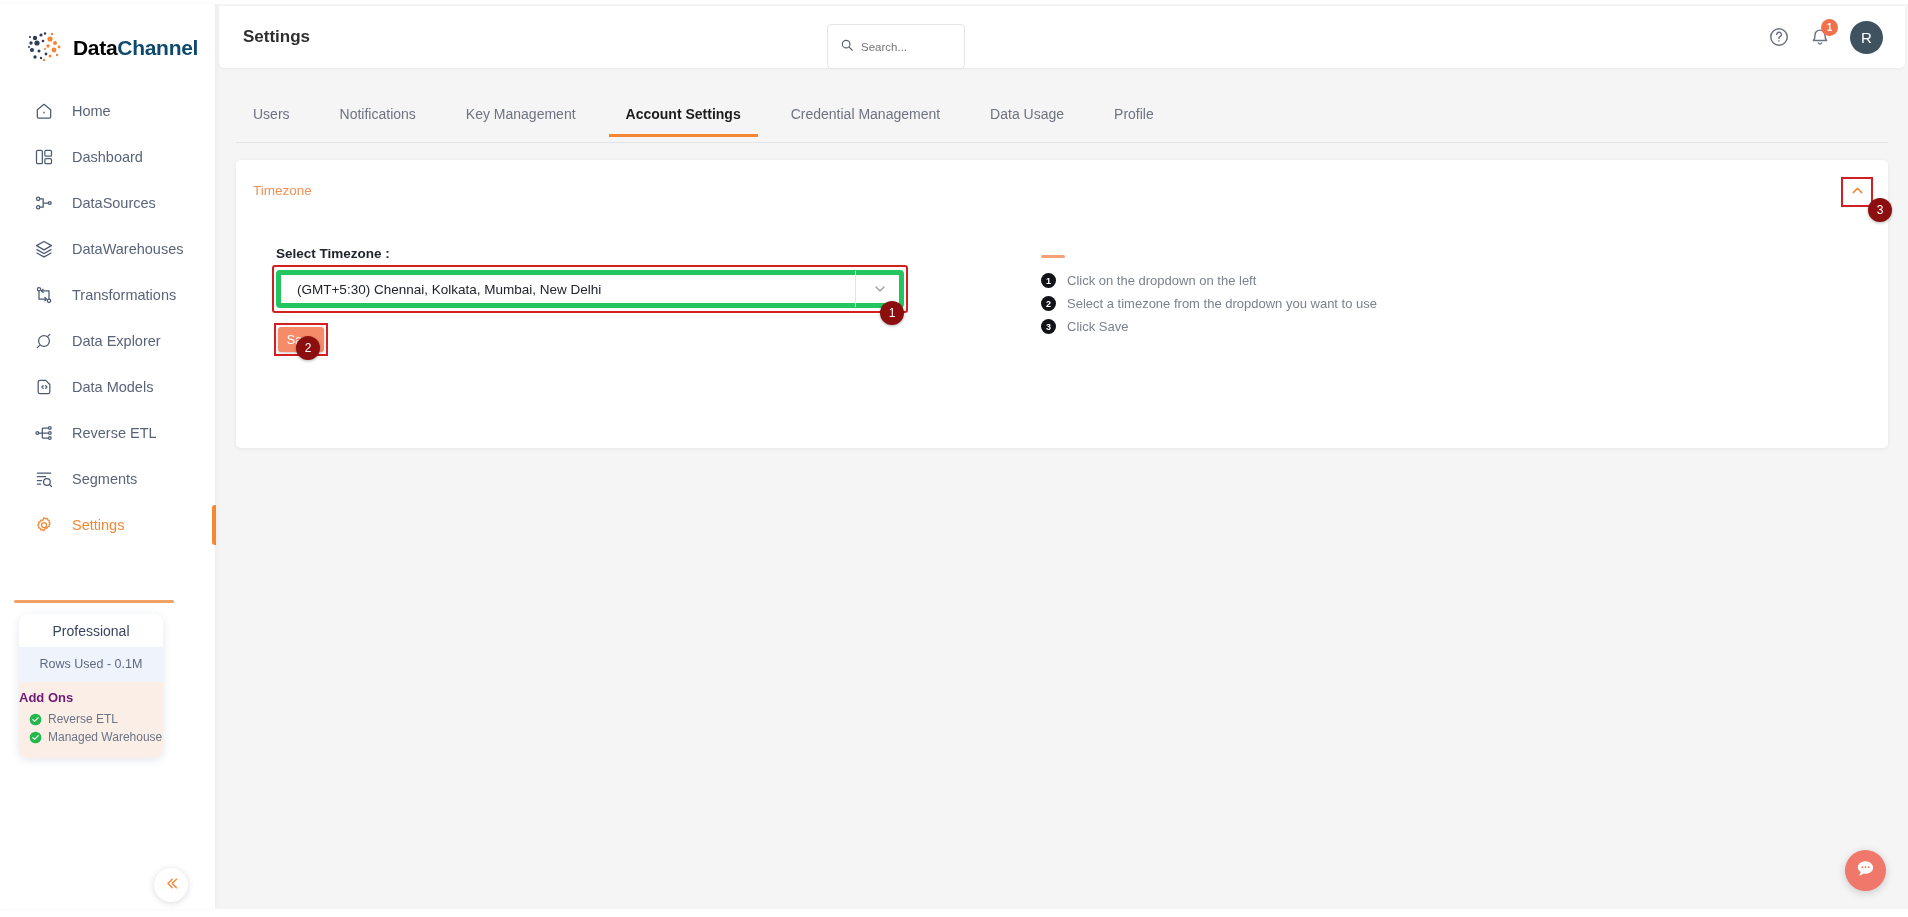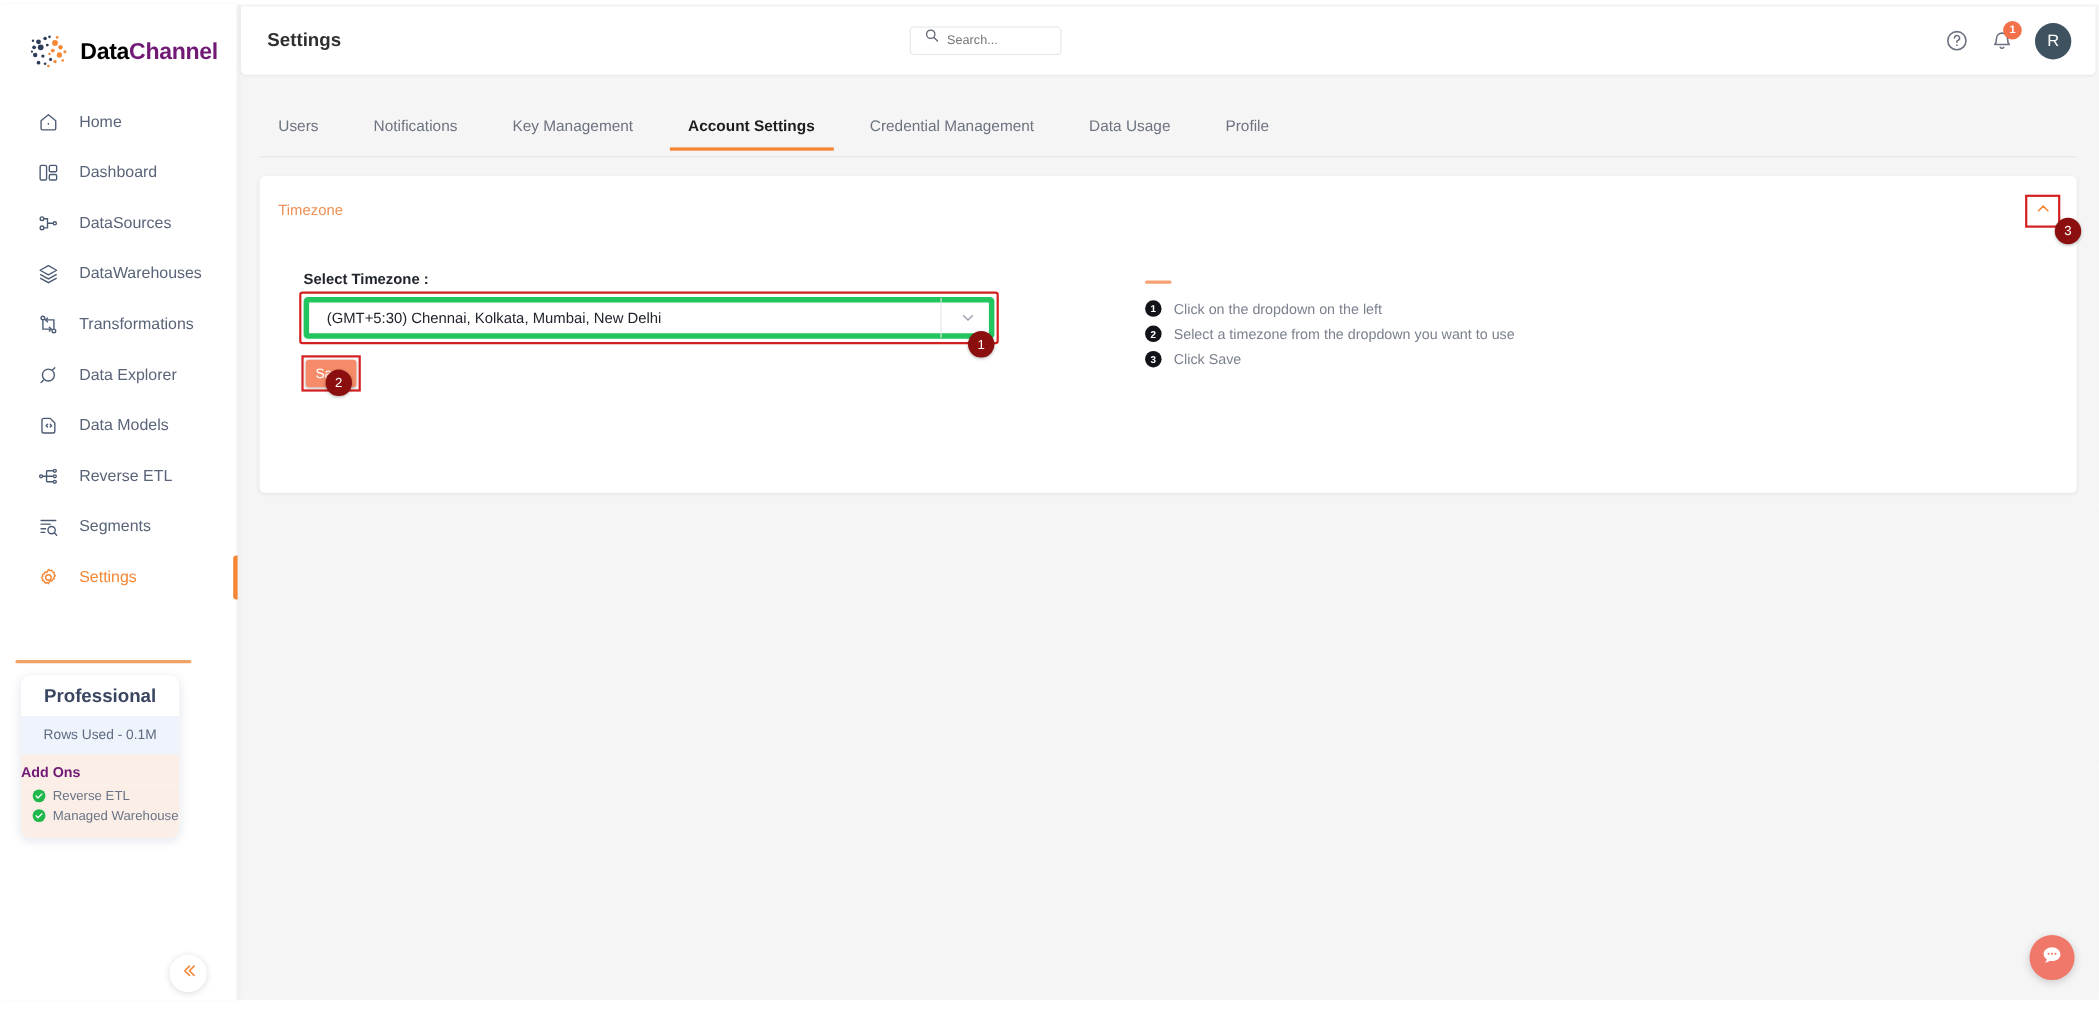--- a/index.html
+++ b/index.html
@@ -20,21 +20,21 @@
     position: absolute; top: 4px; left: 0; width: 216px; height: 905px;
     background: #ffffff;
     border-right: 1px solid #eceef2;
     box-shadow: 1px 0 4px rgba(0,0,0,0.04);
     z-index: 5;
   }
   .brand { display:flex; align-items:center; gap:9px; padding: 26px 0 0 26px; height: 62px; }
   .brand-logo { width: 38px; height: 38px; flex: 0 0 38px; position: relative; }
   .brand-text { font-size: 21px; font-weight: bold; letter-spacing:-0.3px; white-space:nowrap;}
   .brand-text .b1 { color:#000000;text-align:right; }
-  .brand-text .b2 { color:#701a75;margin-top:40px; }
+  .brand-text .b2 { color:#0c4a6e;margin-top:40px; }
 
   .nav { margin-top: 22px; }
   .nav-item {
     position: relative;
     display: flex; align-items: center; gap: 18px;
     height: 46px; padding-left: 33px;
     color: #5a6478; font-size: 14.5px;
     cursor: pointer;
   }
   .nav-item .ico { width:21px; height:21px; flex:0 0 21px; display:flex; align-items:center; justify-content:center; }
@@ -46,21 +46,21 @@
   }
 
   
   .plan-divider { position:absolute; left:14px; top:596px; width:160px; height:3px; background:#f0a165; border-radius:2px;}
   .plan-card {
     position:absolute; left:19px; top:610px; width:144px;
     border-radius:9px; overflow:hidden;
     box-shadow: 0 2px 9px rgba(80,100,140,0.16);
     background:#fff;
   }
-  .plan-title { text-align:center; font-size:17px; font-weight:bold; color:#3a4660; padding:9px 0 8px; background:#fff; }
+  .plan-title { text-align:center; font-size:14px; font-weight:normal; color:#3a4660; padding:9px 0 8px; background:#fff; }
   .plan-rows { text-align:center; font-size:12.5px; color:#5e6a80; background:#eef3fc; padding:10px 0 11px; }
   .plan-addons-h { text-align:left; font-size:13px; font-weight:bold; color:#701a75; background:#fbeee7; padding:8px 0 5px; }
   .plan-addons { background:#fbeee7; padding: 0 0 12px 10px; }
   .addon { display:flex; align-items:center; gap:6px; font-size:12px; color:#6a7486; padding:2px 0; }
   .tick { width:13px;height:13px;flex:0 0 13px; }
 
   .collapse-btn {
     position:absolute; left:154px; top:868px; width:34px; height:34px;
     background:#fff; border-radius:50%;
     box-shadow:0 1px 6px rgba(60,70,90,0.20);
@@ -72,23 +72,23 @@
   .main { position:absolute; top:4px; left:216px; width:1692px; height:905px; background:#f5f5f6; }
 
   .header {
     position:absolute; top:2px; left:3px; width:1686px; height:62px;
     background:#fff; border-radius:0 0 5px 5px;
     box-shadow: 0 1px 3px rgba(0,0,0,0.05);
     display:flex; align-items:center;
   }
   .header-title { margin-left:24px; font-size:17px; font-weight:bold; color:#2f2f2f; }
   .search-box {
-    position:absolute; left:608px; top:18px; width:138px; height:26px;
+    position:absolute; left:608px; top:18px; width:138px; height:45px;
     border:1px solid #e3e5e9; border-radius:4px;
-    display:flex; gap:7px; padding-left:12px; background:#fff;
+    display:flex; align-items:center; gap:7px; padding-left:12px; background:#fff;
   }
   .search-box input {
     border:none; outline:none; font-size:11.5px; color:#9aa0ab;
     font-family:"Liberation Sans", sans-serif; width:92px; background:transparent;
   }
   .header-right { position:absolute; right:22px; top:0; height:62px; display:flex; align-items:center; gap:19px; }
   .help-icon { width:22px;height:22px; color:#6b7280; cursor:pointer; }
   .bell-wrap { position:relative; width:22px; height:22px; cursor:pointer;}
   .bell-badge {
     position:absolute; top:-7px; right:-7px; width:17px; height:17px; border-radius:50%;

